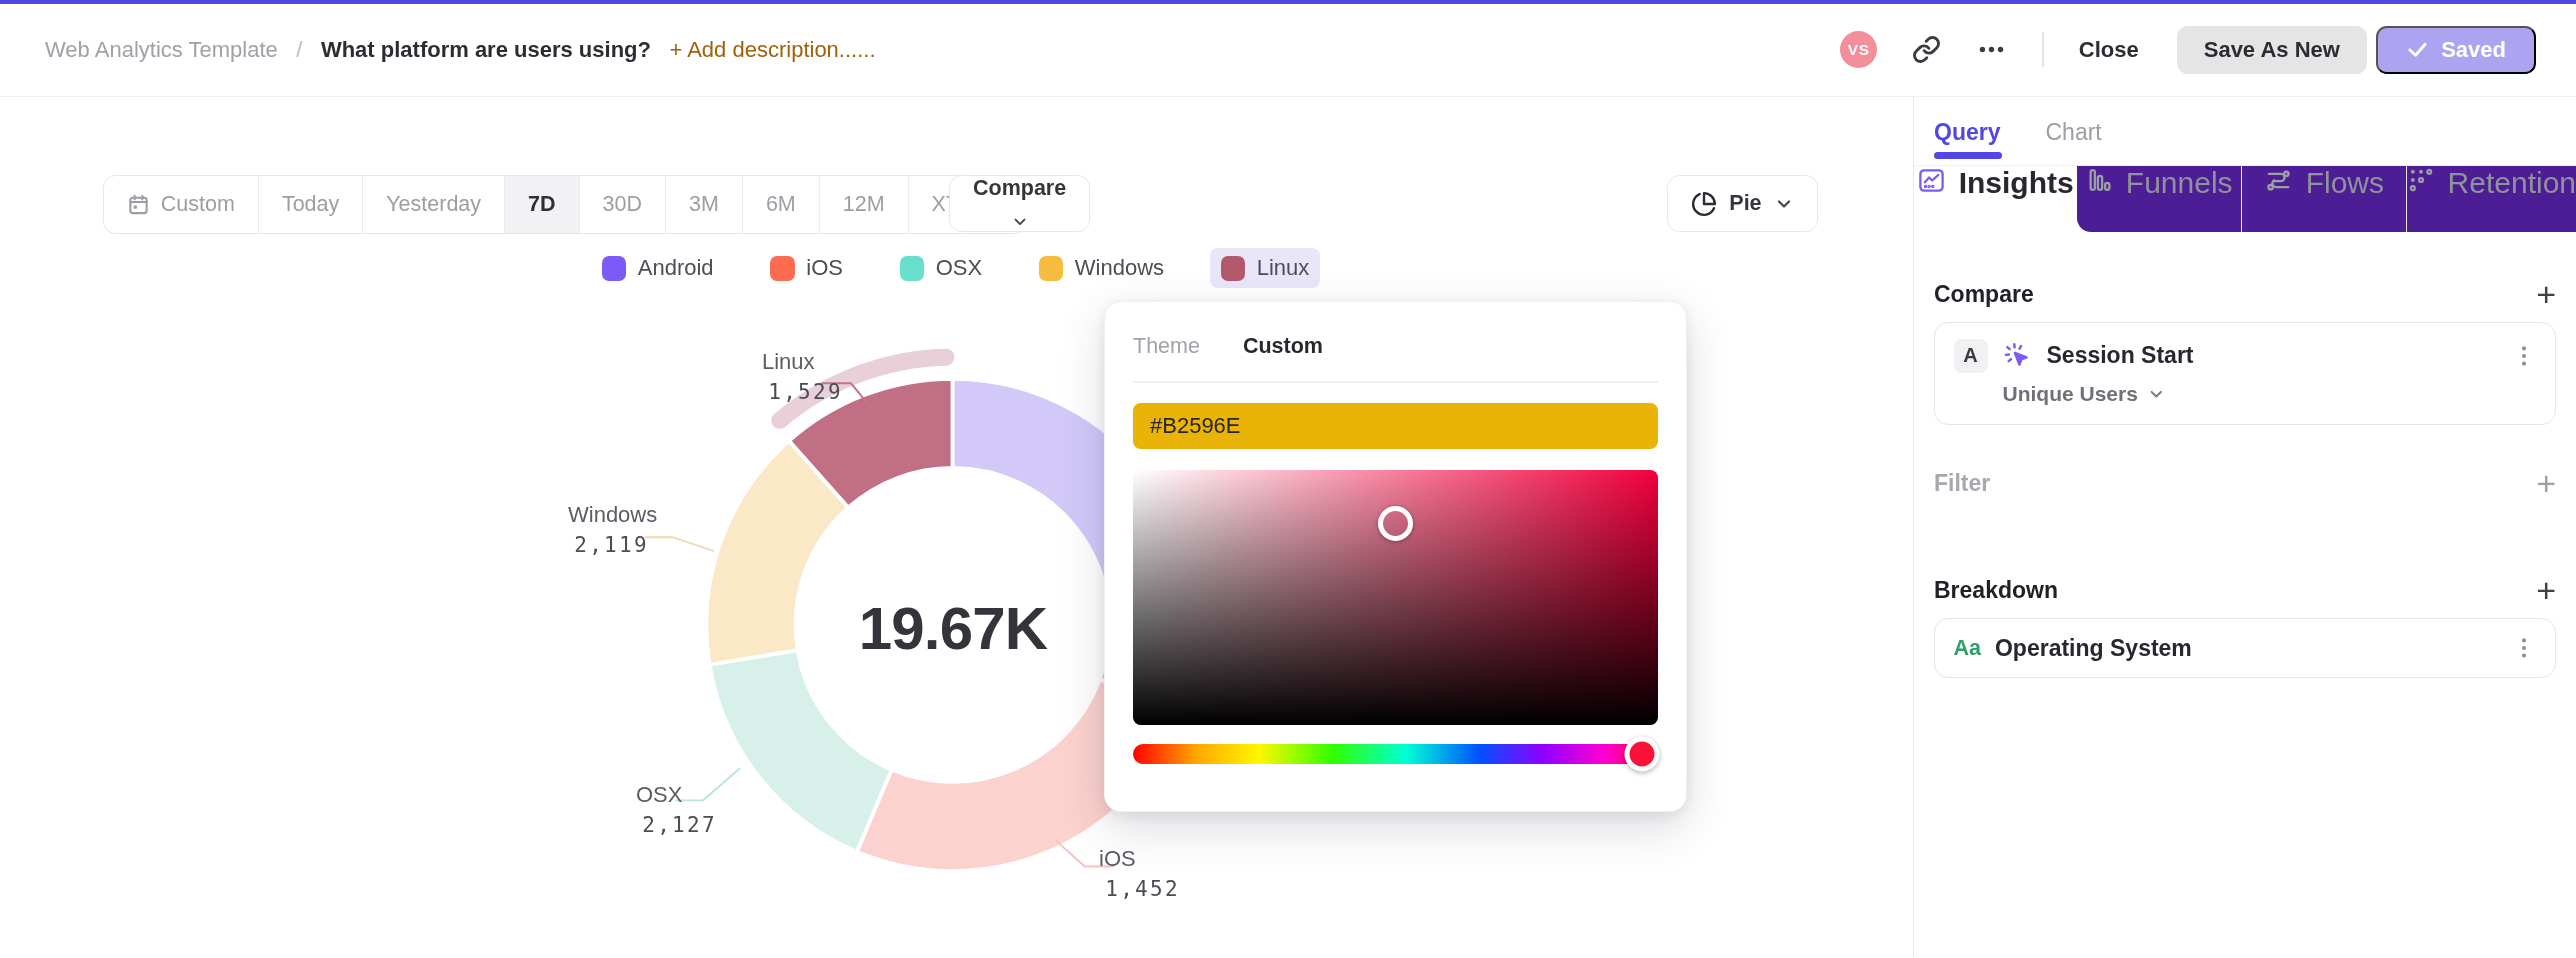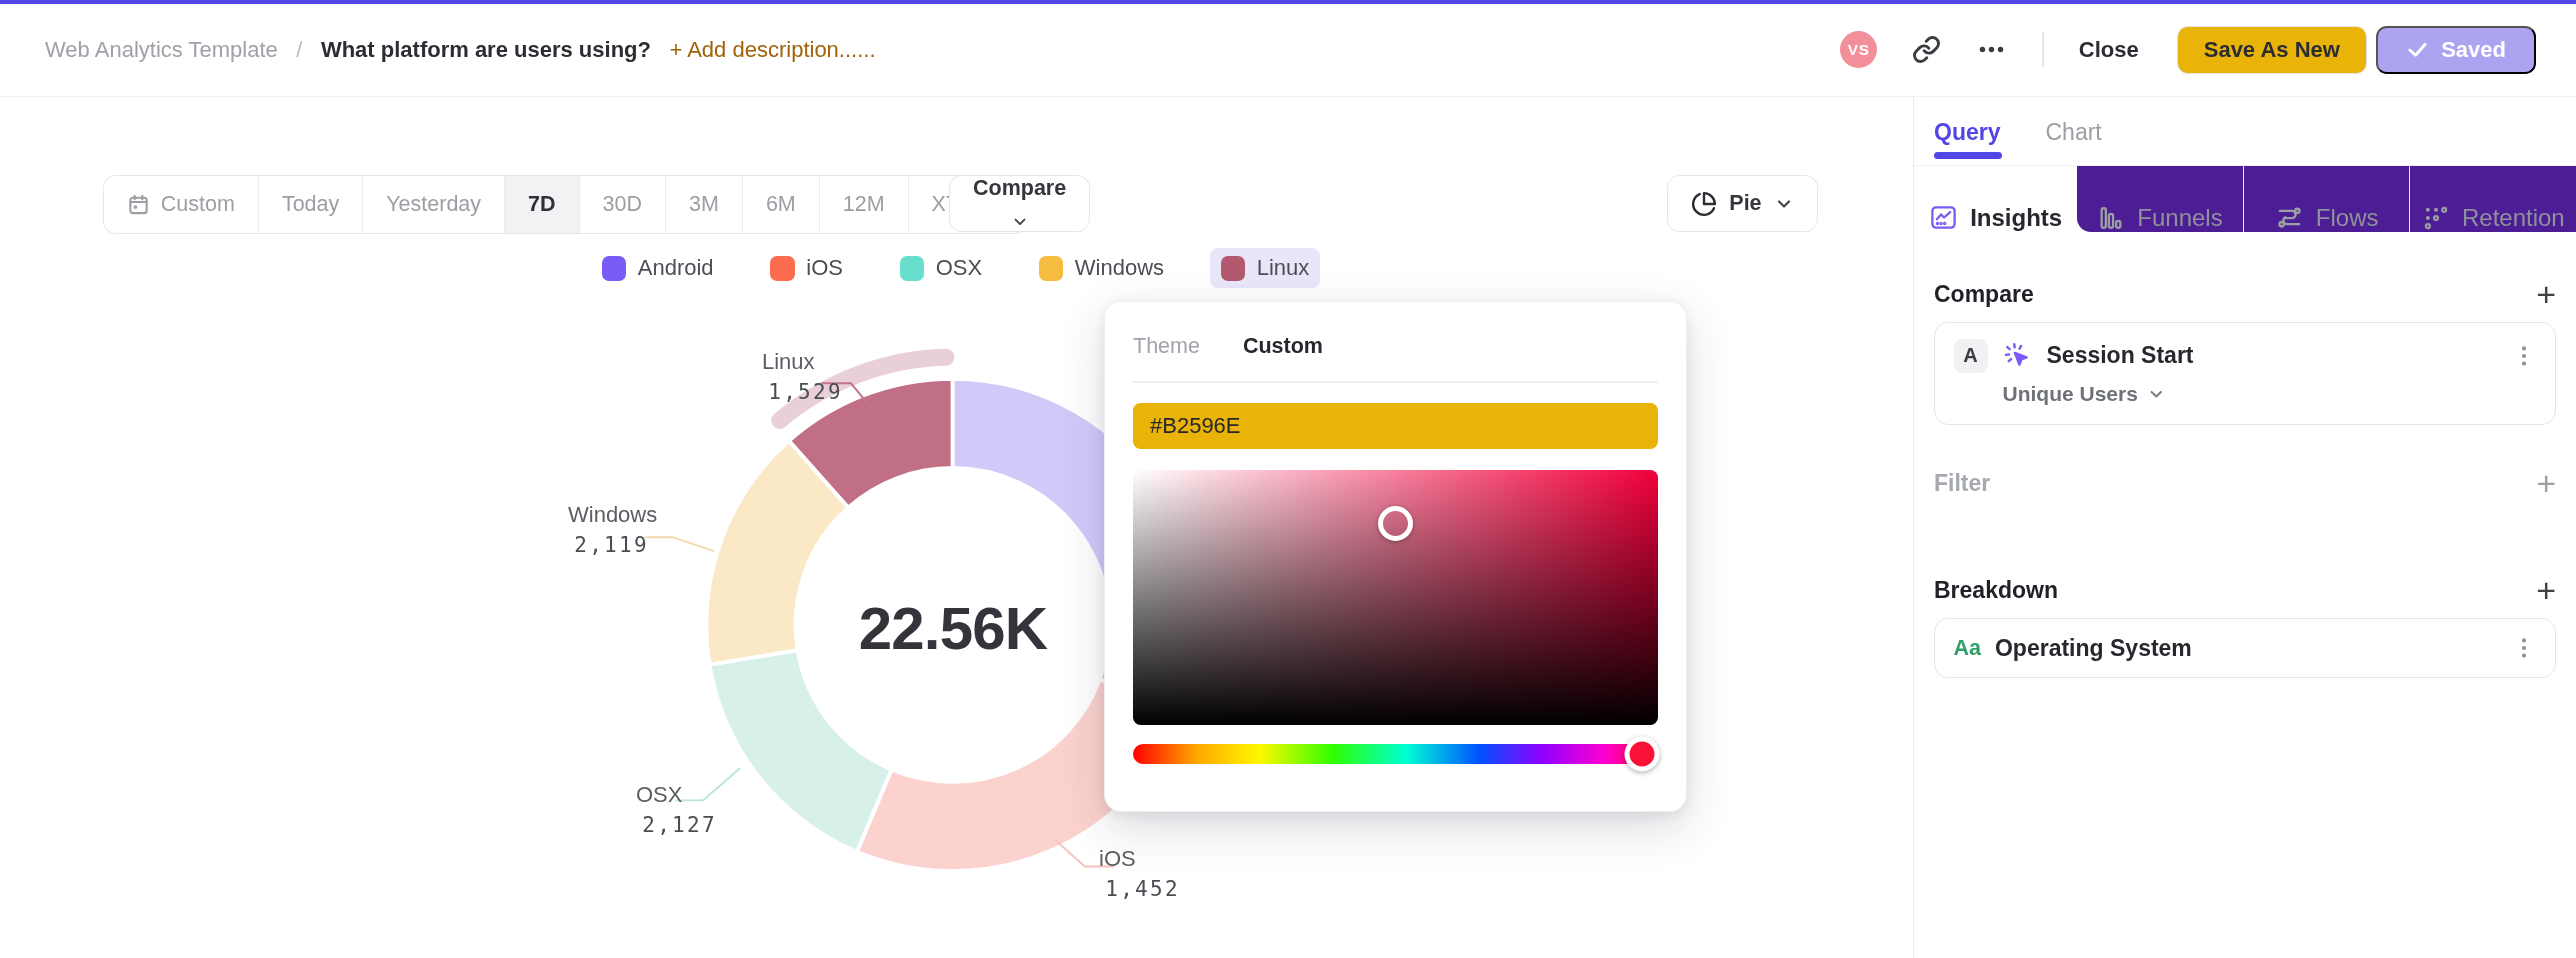--- a/index.html
+++ b/index.html
@@ -15,21 +15,21 @@
   .crumb-sep{font-size:22px;color:#b9bcc2;}
   .doc-title{font-size:22px;font-weight:700;color:#2b2d33;}
   .add-desc{font-size:22px;color:#a16207;}
   .hright{margin-left:auto;display:flex;align-items:center;padding-right:40px;}
   .avatar{width:37px;height:37px;border-radius:50%;background:#f28f9b;color:#fff;font-size:15.4px;font-weight:700;
           display:flex;align-items:center;justify-content:center;letter-spacing:0.8px;}
   .icon-btn{margin-left:35px;display:flex;align-items:center;color:#3a3c42;cursor:pointer;}
   .vdiv{width:1.5px;height:35px;background:#e4e4e8;margin-left:35px;}
   .txt-btn{margin-left:35px;font-size:22px;font-weight:700;color:#2b2d33;cursor:pointer;}
   .btn-outline{margin-left:38px;height:48px;padding:0 26px;border:1.5px solid #e4e4e7;border-radius:10.8px;
-               display:flex;align-items:center;font-size:22px;font-weight:700;color:#2b2d33;background:#eab308;cursor:pointer;text-align:right;}
+               display:flex;align-items:center;font-size:22px;font-weight:700;color:#2b2d33;background:#e5e5e5;cursor:pointer;text-align:right;}
   .btn-saved{margin-left:9px;height:48px;padding:0 28px;border-radius:10.8px;background:#aca4f1;color:#fff;
              display:flex;align-items:center;gap:12.3px;font-size:22px;font-weight:700;cursor:pointer;}
 
   
   .seg{position:absolute;top:175px;left:103px;height:57px;display:flex;align-items:stretch;
        border:1.5px solid #e7e7ea;border-radius:12.3px;overflow:hidden;background:#fff;z-index:5;}
   .seg-item{display:flex;align-items:center;gap:10.8px;padding:0 23px;font-size:21.5px;color:#9b9ea3;
             border-right:1.5px solid #ececef;cursor:pointer;white-space:nowrap;}
   .seg-item:last-child{border-right:none;}
   .seg-item.sel{background:#f2f2f4;color:#2e3036;font-weight:700;}
@@ -75,21 +75,21 @@
              border-radius:50%;border:5.4px solid #fff;box-sizing:border-box;box-shadow:0 1.5px 5.4px rgba(0,0,0,.3);}
 
   
   .sidebar{position:absolute;left:1913px;top:97px;width:663px;bottom:0;border-left:1.5px solid #eaeaed;
            box-sizing:border-box;padding:0 20px;background:#fff;z-index:10;}
   .qtabs{display:flex;gap:45px;margin-top:14px;height:42px;align-items:center;}
   .qtab{position:relative;font-size:23px;color:#9b9ea3;height:100%;display:flex;align-items:center;cursor:pointer;}
   .qtab.sel{color:#5247e5;font-weight:700;}
   .qtab.sel::after{content:"";position:absolute;left:0;bottom:-6.2px;width:68px;height:7px;border-radius:4.6px;background:#5247e5;}
   .strip{display:flex;margin:12.3px -20px 0 -20px;height:66px;border-top:1.5px solid #f1f1f3;}
-  .vtab{display:flex;align-items:flex-end;justify-content:center;gap:12.3px;font-size:24px;cursor:pointer;}
+  .vtab{display:flex;align-items:flex-start;justify-content:center;gap:12.3px;font-size:30px;cursor:pointer;}
   .vtab.sel{width:163px;background:#fff;color:#26282e;font-weight:700;}
   .vtab.rest{flex:1;background:#4c1d95;color:#8f929a;}
   .vtab.first-rest{border-bottom-left-radius:14px;}
   .vtab.bordered{border-left:1.5px solid #e7e7ea;}
   .sec-row{display:flex;align-items:center;justify-content:space-between;margin-top:49px;}
   .sec-row.tight{margin-top:45px;}
   .sec-row.wide{margin-top:80px;}
   .sec-title{font-size:23px;font-weight:700;color:#1f2127;}
   .sec-title.muted{color:#a6a9af;font-weight:600;}
   .plus{font-size:34px;font-weight:300;color:#3f4147;line-height:23px;cursor:pointer;}
@@ -233,21 +233,21 @@
       <path d="M1538.1521305210858 922.9445741965463 A320 320 0 0 1 1113.7008651920978 1106.8723877985306 L1158.7593015599623 999.9811472215632 A204 204 0 0 0 1429.3469832071924 882.7271660502983 Z" fill="#fbd2cd" stroke="#fff" stroke-width="5" stroke-linejoin="round"></path>
       <path d="M1113.7008651920978 1106.8723877985306 A320 320 0 0 1 922.1749151313812 863.5219930488889 L1036.6615083962556 844.8452705686667 A204 204 0 0 0 1158.7593015599623 999.9811472215632 Z" fill="#d7f1ea" stroke="#fff" stroke-width="5" stroke-linejoin="round"></path>
       <path d="M922.1749151313812 863.5219930488889 A320 320 0 0 1 1025.5208836992404 572.7247920572458 L1102.5445633582658 659.4620549364942 A204 204 0 0 0 1036.6615083962556 844.8452705686667 Z" fill="#fae8c6" stroke="#fff" stroke-width="5" stroke-linejoin="round"></path>
       <path d="M1025.5208836992404 572.7247920572458 A320 320 0 0 1 1238 492 L1238 608 A204 204 0 0 0 1102.5445633582658 659.4620549364942 Z" fill="#c16f85" stroke="#fff" stroke-width="5" stroke-linejoin="round"></path>
       <path d="M1013.355478866749 546.2203184500133 A348 348 0 0 1 1229.4976020028766 464.1038815561483" fill="none" stroke="#e9cfd8" stroke-width="22" stroke-linecap="round"></path>
       <polyline points="1068,498 1106,498 1134,532" fill="none" stroke="#c2748a" stroke-width="2.5"></polyline>
       <polyline points="838,698 874,698 928,716" fill="none" stroke="#f0d9ae" stroke-width="2.5"></polyline>
       <polyline points="878,1040 914,1040 962,998" fill="none" stroke="#bce5da" stroke-width="2.5"></polyline>
       <polyline points="1372,1092 1410,1126 1448,1126" fill="none" stroke="#f5c3bc" stroke-width="2.5"></polyline>
     </svg>
-  <div class="donut-center">22.56K</div>
+  <div class="donut-center">19.67K</div>
   <div id="callouts">
       <div class="callout" style="left: 762px; top: 349px;">
         <div class="co-label">Linux</div>
         <div class="co-value">1,529</div>
       </div>
       <div class="callout" style="left: 568px; top: 502px;">
         <div class="co-label">Windows</div>
         <div class="co-value">2,119</div>
       </div>
       <div class="callout" style="left: 636px; top: 782px;">

